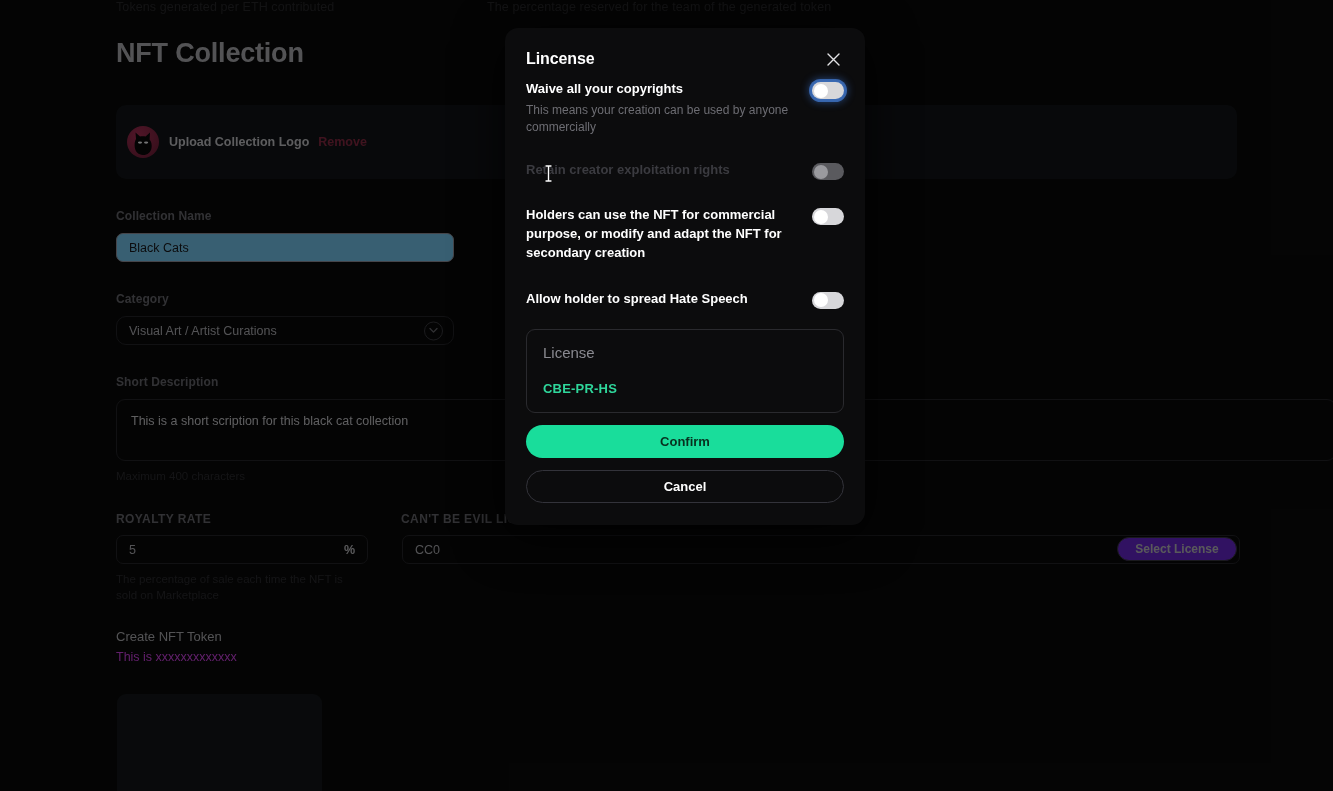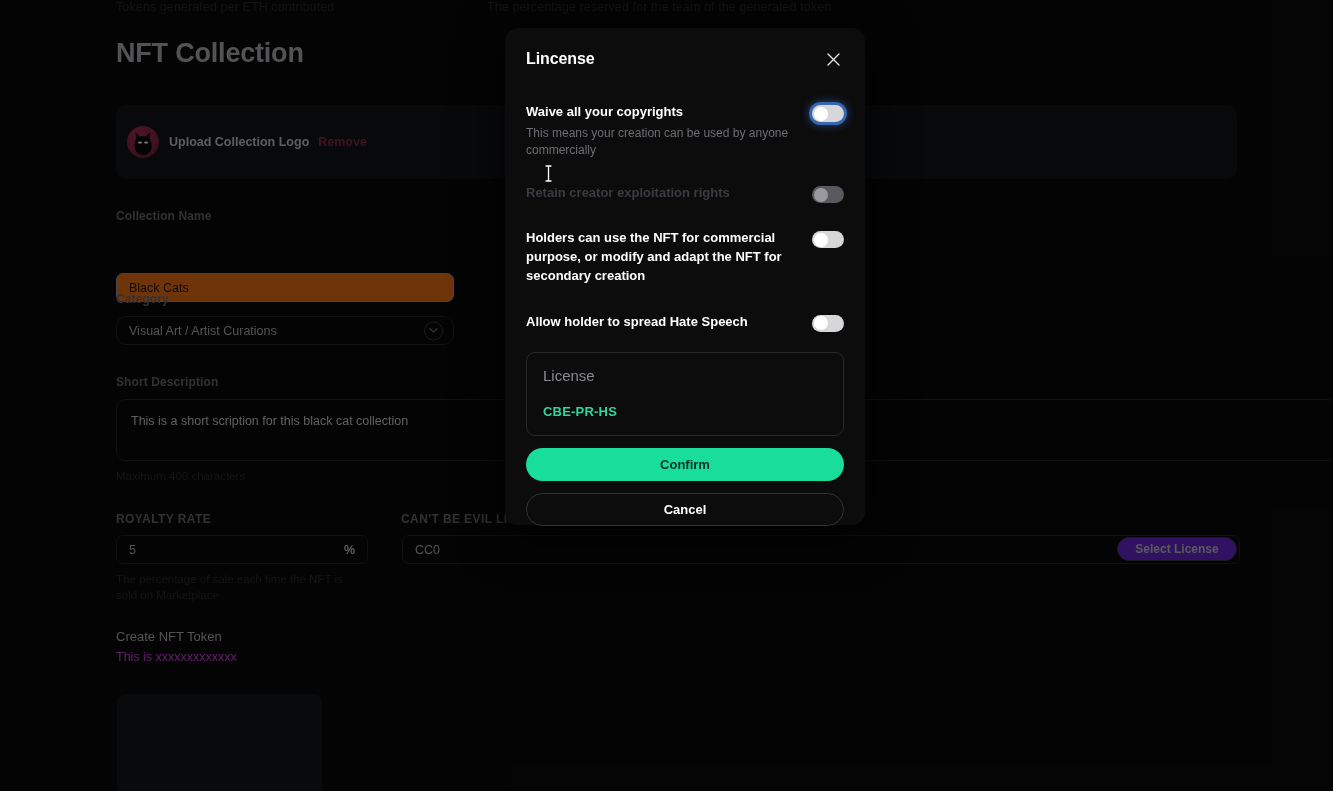--- a/index.html
+++ b/index.html
@@ -88,24 +88,23 @@
     background: transparent;
     border: 1px solid #26262a;
     color: #b8b8bd;
     font-size: 12.5px;
     font-family: "Liberation Sans", sans-serif;
     padding: 0 12px;
     display: flex;
     align-items: center;
   }
   .text-input.selected {
-    background: #f97316;
+    background: #7dd3fc;
     border-color: #9a9aa4;
     color: #1a1a1e;
-    margin-top: 40px;
   }
 
   .select-chevron {
     position: absolute;
     right: 10px; top: 50%;
     transform: translateY(-50%);
     width: 19px; height: 19px;
     border: 1px solid #3d3d42;
     border-radius: 50%;
     display: flex; align-items: center; justify-content: center;
@@ -360,21 +359,21 @@
 
     <div class="modal-header">
       <div class="modal-title">Lincense</div>
       <div class="close-btn">
         <svg width="13" height="13" viewBox="0 0 13 13" aria-hidden="true">
           <path d="M1 1 L12 12 M12 1 L1 12" stroke="#e2e2e4" stroke-width="1.4" stroke-linecap="round"></path>
         </svg>
       </div>
     </div>
 
-    <div class="opt-row" style="margin-top:31px;">
+    <div class="opt-row" style="margin-top:8px;">
       <div class="opt-text">
         <div class="opt-title">Waive all your copyrights</div>
         <div class="opt-desc">This means your creation can be used by anyone commercially</div>
       </div>
       <div class="toggle focused">
         <div class="knob"></div>
       </div>
     </div>
 
     <div class="opt-row" style="margin-top:25px;">

